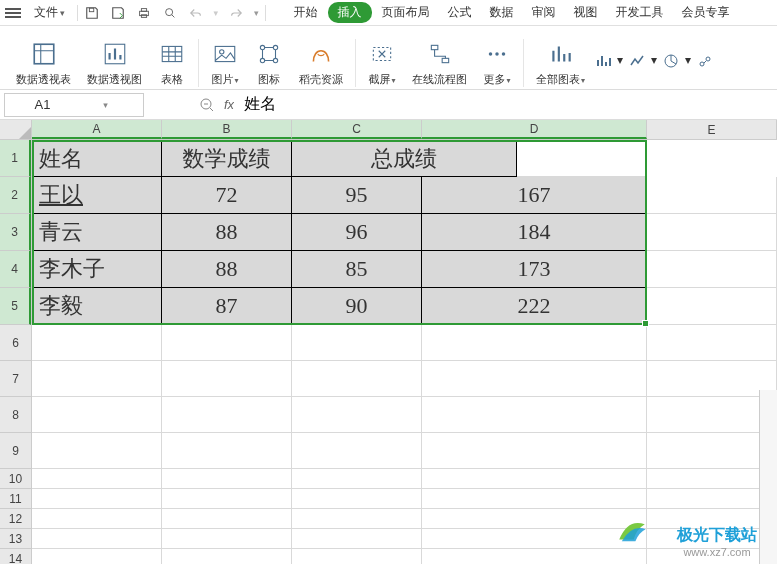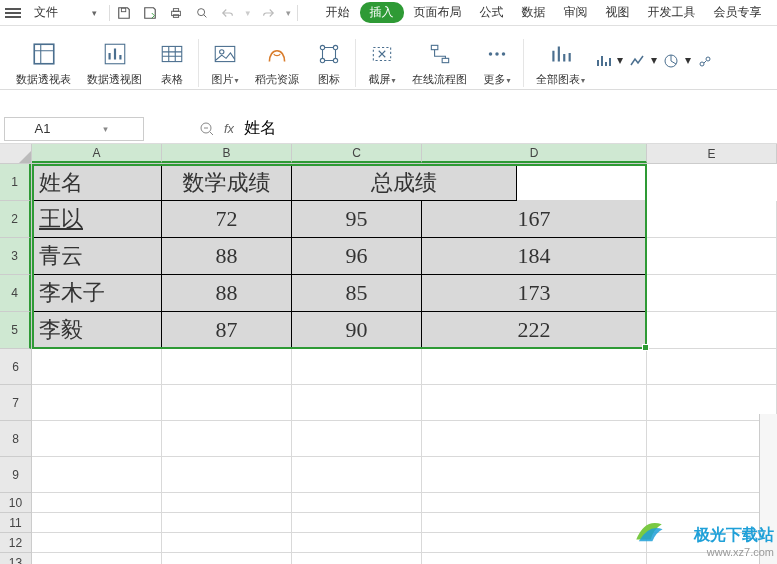--- a/index.html
+++ b/index.html
@@ -26,21 +26,20 @@
   .app-icon {
     width: 18px; height: 18px;
     margin-right: 6px;
     display: flex; align-items: center; justify-content: center;
   }
   .file-menu {
     display: flex; align-items: center;
     font-size: 12px;
     padding: 2px 6px;
     cursor: pointer;
-    gap: 32px;
   }
   .file-menu .caret { font-size: 9px; margin-left: 2px; color: #666; }
   .vline { width: 1px; height: 16px; background: #ddd; margin: 0 6px; }
   .qat { display: flex; align-items: center; gap: 10px; }
   .qat-icon { width: 16px; height: 16px; color: #555; cursor: pointer; display:flex; align-items:center; justify-content:center; }
   .qat .caret-only { font-size: 9px; color: #999; cursor: pointer; }
 
   .tabs { display: flex; align-items: center; margin-left: 14px; gap: 2px; }
   .tab {
     padding: 2px 8px;
@@ -88,21 +87,20 @@
   .ribbon-label .sc { font-size: 8px; margin-left:1px; color:#666; }
   .rsep { width:1px; height:48px; background:#e5e5e5; margin:0 2px; }
 
   
   .formula-bar {
     display: flex;
     align-items: center;
     height: 30px;
     border-bottom: 1px solid #dcdcdc;
     background: #fff;
-    margin-top: 24px;
   }
   .name-box {
     width: 140px;
     height: 24px;
     margin: 0 4px;
     border: 1px solid #ccc;
     display: flex;
     align-items: center;
     justify-content: space-between;
     padding: 0 6px;
@@ -201,21 +199,21 @@
     border: 2px solid #2e9a35;
     pointer-events:none;
   }
   .sel-handle {
     position:absolute;
     right:-4px; bottom:-4px;
     width:7px; height:7px;
     background:#2e9a35;
     border:1px solid #fff;
   }
-  .wm-box { position:absolute; right:3px; bottom:6px; text-align:right }
+  .wm-box { position:absolute; right:20px; bottom:6px; text-align:center }
   .wm-icon {
     width:34px; height:34px;
     position:absolute; right:108px; bottom:10px;
   }
 
   .rightbar { position:absolute; right:0; top:270px; width:18px; height:180px; border-left:1px solid #ccc; background:#f6f6f6;}
 </style>
 </head>
 <body>
 
@@ -320,37 +318,37 @@
           <rect x="3" y="5" width="18" height="14" fill="none" stroke="#4b6f8f"></rect>
           <circle cx="9" cy="10" r="2" fill="none" stroke="#4b6f8f"></circle>
           <path d="M3 18l6-5 4 3 4-5 4 6" fill="none" stroke="#4b6f8f"></path>
         </svg>
       </div>
     <div class="ribbon-label"><span>图片</span><span class="sc">▾</span></div>
   </div>
   <div class="ribbon-group">
     <div class="ribbon-icon">
         <svg viewBox="0 0 24 24" width="26" height="26">
-          <path d="M5 19c0-6 3-10 7-10s7 4 7 10" fill="none" stroke="#d97d2d" stroke-width="1.5"></path>
-          <path d="M9 12c1 2 5 2 6 0" stroke="#d97d2d" fill="none"></path>
-        </svg>
-      </div>
-    <div class="ribbon-label">稻壳资源</div>
-  </div>
-  <div class="ribbon-group">
-    <div class="ribbon-icon">
-        <svg viewBox="0 0 24 24" width="26" height="26">
           <circle cx="6" cy="6" r="2" stroke="#4b6f8f" fill="none"></circle>
           <circle cx="18" cy="6" r="2" stroke="#4b6f8f" fill="none"></circle>
           <circle cx="6" cy="18" r="2" stroke="#4b6f8f" fill="none"></circle>
           <circle cx="18" cy="18" r="2" stroke="#4b6f8f" fill="none"></circle>
           <path d="M8 6h8M6 8v8M18 8v8M8 18h8" stroke="#4b6f8f"></path>
         </svg>
       </div>
     <div class="ribbon-label">图标</div>
+  </div>
+  <div class="ribbon-group">
+    <div class="ribbon-icon">
+        <svg viewBox="0 0 24 24" width="26" height="26">
+          <path d="M5 19c0-6 3-10 7-10s7 4 7 10" fill="none" stroke="#d97d2d" stroke-width="1.5"></path>
+          <path d="M9 12c1 2 5 2 6 0" stroke="#d97d2d" fill="none"></path>
+        </svg>
+      </div>
+    <div class="ribbon-label">稻壳资源</div>
   </div>
   <div class="rsep"></div>
   <div class="ribbon-group">
     <div class="ribbon-icon">
         <svg viewBox="0 0 24 24" width="26" height="26">
           <rect x="4" y="6" width="16" height="12" fill="none" stroke="#4b6f8f" stroke-dasharray="2 2"></rect>
           <path d="M9 9l6 6M15 9l-6 6" stroke="#4b6f8f"></path>
         </svg>
       </div>
     <div class="ribbon-label"><span>截屏</span><span class="sc">▾</span></div>

